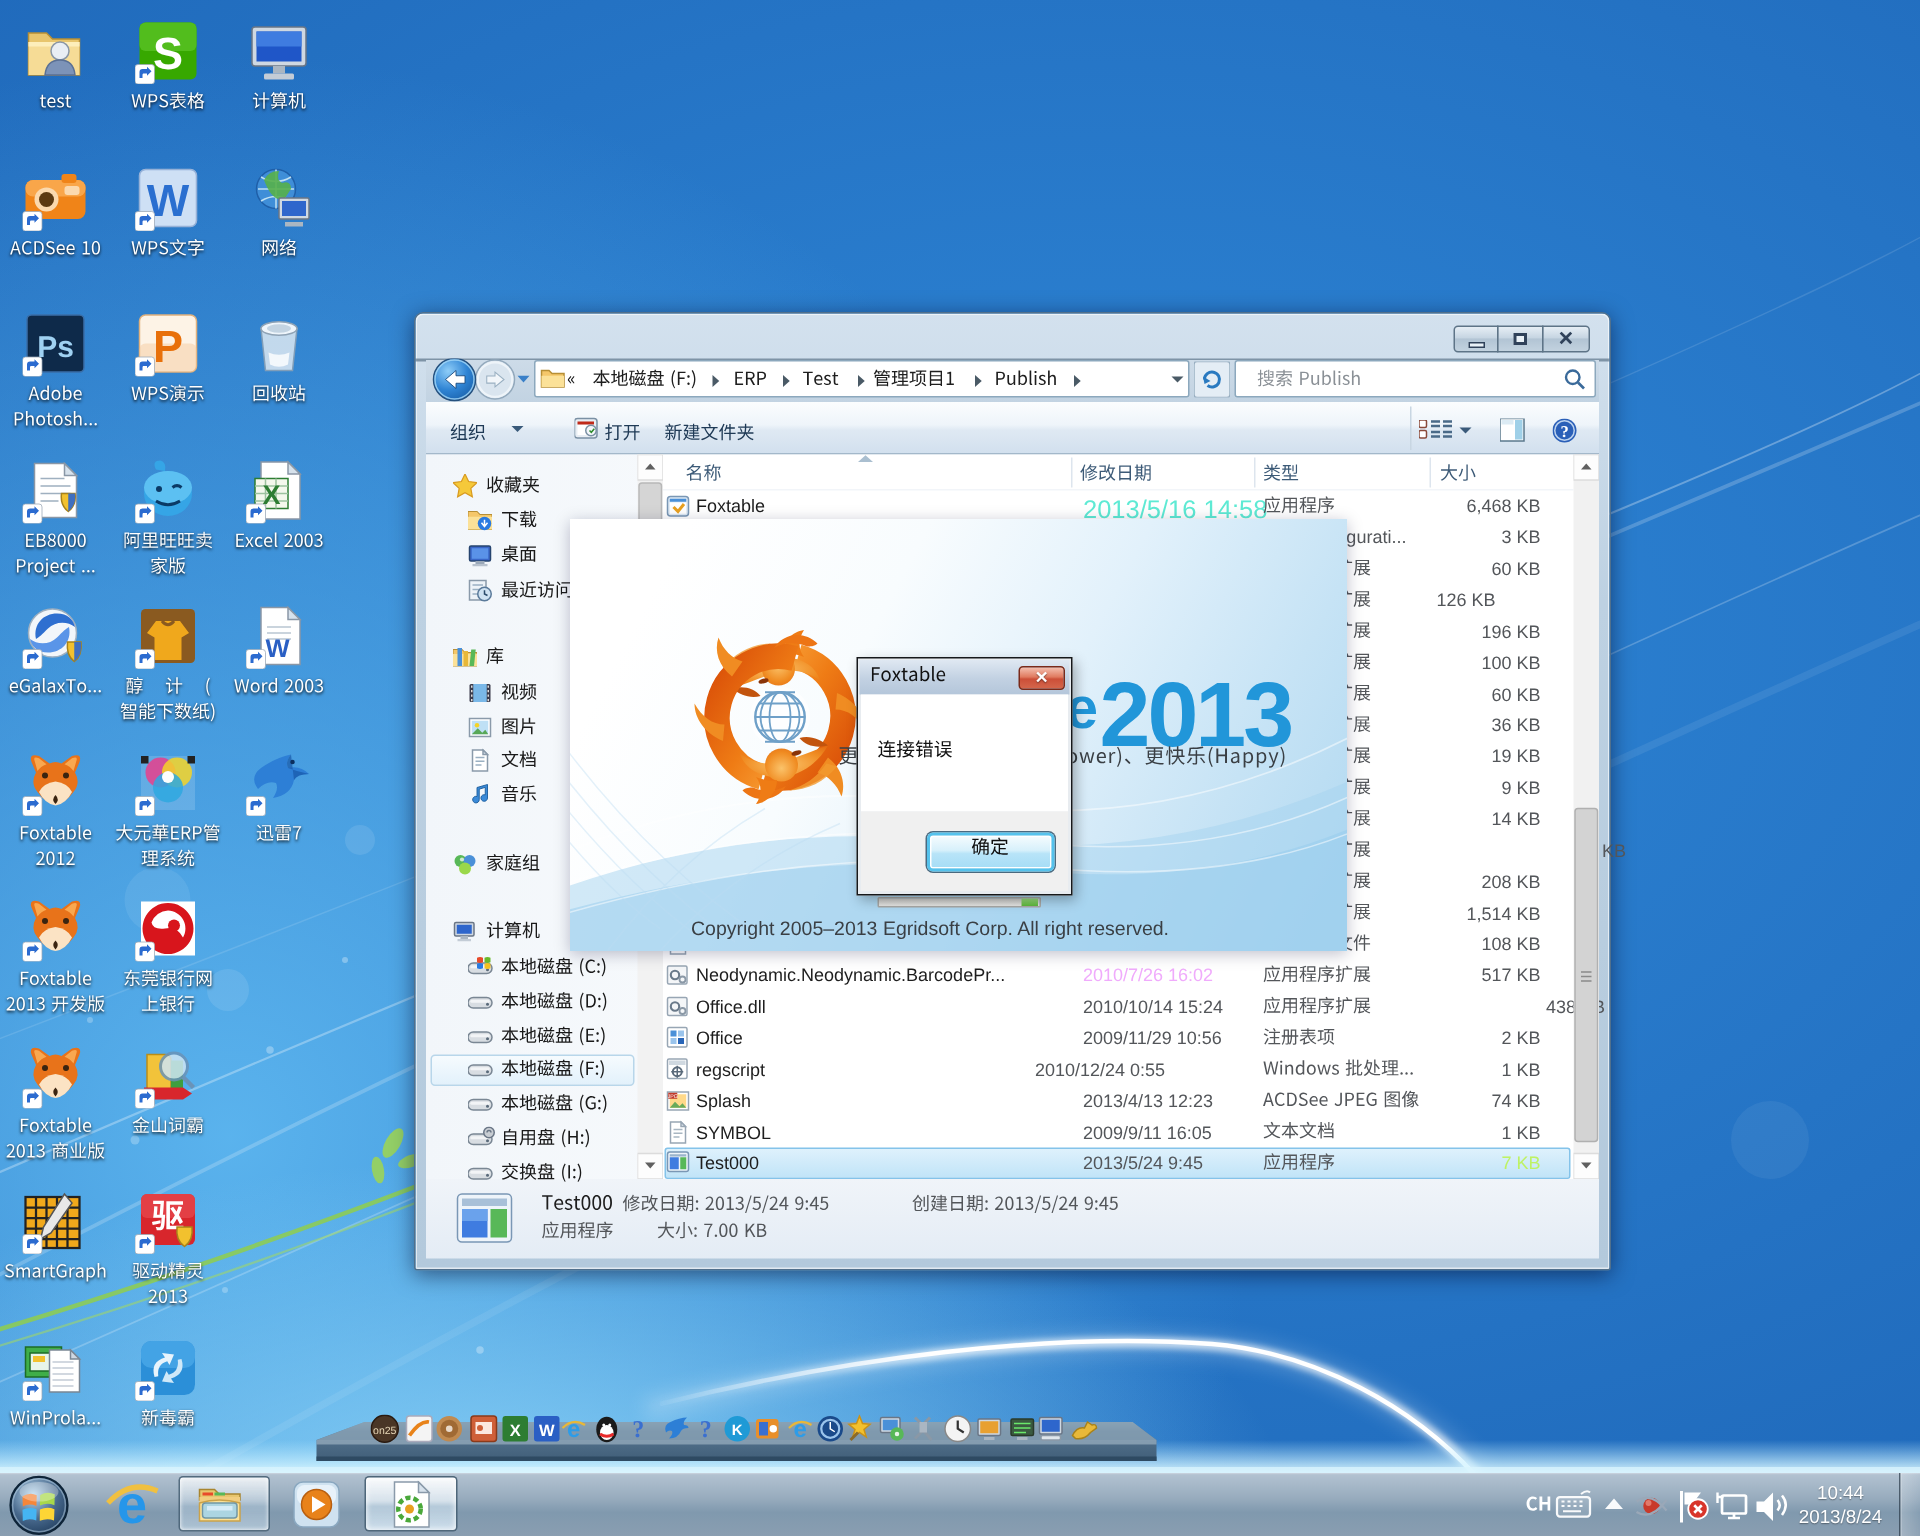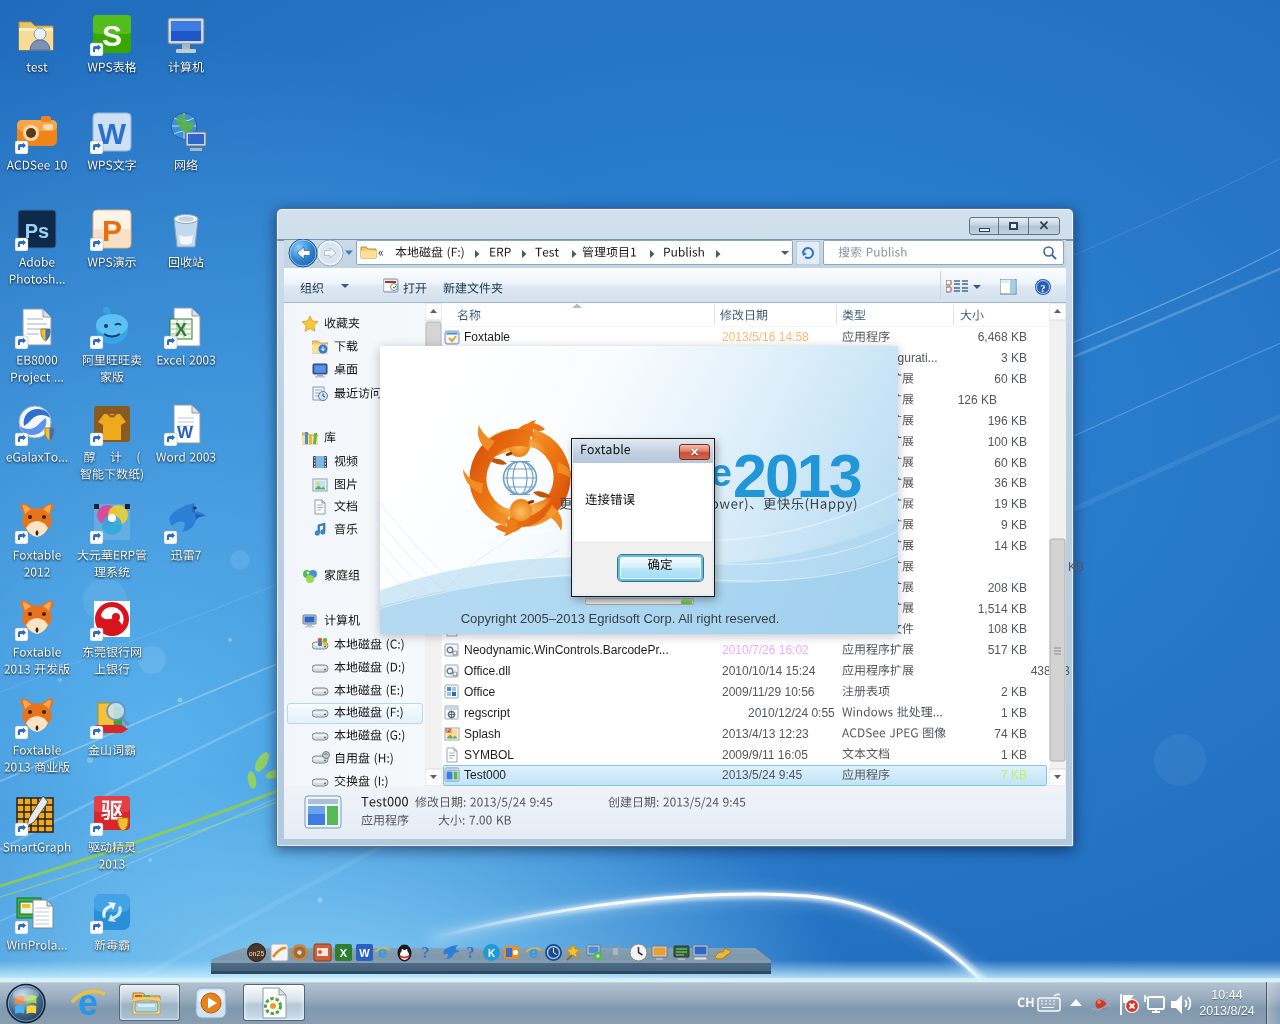--- a/index.html
+++ b/index.html
@@ -742,21 +742,21 @@
     <path d="M2,5 l5,-4.5 l5,4.5z" fill="#aabfd0"></path>
   </svg>
 <div class="ab" style="left:443px;top:765px;width:604px;height:21px;z-index:11;background:linear-gradient(#def1fc,#c1e4f8);border:1px solid #84c3ea;border-radius:2px"></div>
 <svg class="ab" style="left:444px;top:329.5px;width:16px;height:16px;z-index:12">
     <rect x="1" y="1" width="14" height="13" rx="2" fill="#dce9f5" stroke="#7a97b5"></rect>
     <rect x="2.5" y="5" width="11" height="7.5" fill="#fff"></rect>
     <rect x="2.5" y="2.5" width="11" height="2" fill="#4a90d8"></rect>
     <path d="M5,8 l3,3 l4,-5" stroke="#e8a020" stroke-width="2" fill="none"></path>
   </svg>
 <div class="txt" style="left:464px;top:330px;font-size:12px;color:#1e1e1e;z-index:12">Foxtable</div>
-<div class="txt" style="left:722px;top:330px;font-size:12px;color:#fdba74;z-index:12">2013/5/16 14:58</div>
+<div class="txt" style="left:722px;top:330px;font-size:17px;color:#5eead4;z-index:12">2013/5/16 14:58</div>
 <div class="txt" style="left:1027px;top:330px;font-size:12px;color:#53565a;z-index:12;transform:translateX(-100%)">6,468 KB</div>
 <svg class="ab" style="left:444px;top:350.35px;width:16px;height:16px;z-index:12">
     <path d="M3,1 h7 l3,3 v11 h-10z" fill="#fff" stroke="#98a6b4"></path>
     <circle cx="8" cy="9" r="3" fill="none" stroke="#c8a020" stroke-width="1.4"></circle>
   </svg>
 <div class="txt" style="left:464px;top:351px;font-size:12px;color:#1e1e1e;z-index:12">Test000.exe</div>
 <div class="txt" style="left:722px;top:351px;font-size:12px;color:#53565a;z-index:12">2013/5/23 17:21</div>
 <div class="txt" style="left:842px;top:351px;font-size:12px;color:#53565a;z-index:12">XML Configurati...</div>
 <div class="txt" style="left:1027px;top:351px;font-size:12px;color:#53565a;z-index:12;transform:translateX(-100%)">3 KB</div>
 <svg class="ab" style="left:444px;top:371.2px;width:16px;height:16px;z-index:12">
@@ -861,21 +861,21 @@
     <path d="M5,6h6M5,8.5h6M5,11h4" stroke="#a8b6c2"></path>
   </svg>
 <div class="txt" style="left:464px;top:622px;font-size:12px;color:#1e1e1e;z-index:12">c1</div>
 <div class="txt" style="left:722px;top:622px;font-size:12px;color:#53565a;z-index:12">2013/1/10 9:20</div>
 <div class="txt" style="left:1027px;top:622px;font-size:12px;color:#53565a;z-index:12;transform:translateX(-100%)">108 KB</div>
 <svg class="ab" style="left:444px;top:642.25px;width:16px;height:16px;z-index:12">
     <rect x="1" y="2" width="13" height="12" rx="1" fill="#f4f6f8" stroke="#98a6b4"></rect>
     <circle cx="6" cy="8" r="2.8" fill="none" stroke="#6a7a8a" stroke-width="1.4"></circle>
     <circle cx="11" cy="11" r="2" fill="none" stroke="#8a98a6" stroke-width="1.2"></circle>
   </svg>
-<div class="txt" style="left:464px;top:643px;font-size:12px;color:#1e1e1e;z-index:12">Neodynamic.WinControls.BarcodePr...</div>
+<div class="txt" style="left:464px;top:643px;font-size:12px;color:#1e1e1e;z-index:12">Neodynamic.Neodynamic.BarcodePr...</div>
 <div class="txt" style="left:722px;top:643px;font-size:12px;color:#f0abfc;z-index:12">2010/7/26 16:02</div>
 <div class="txt" style="left:1027px;top:643px;font-size:12px;color:#53565a;z-index:12;transform:translateX(-100%)">517 KB</div>
 <svg class="ab" style="left:444px;top:663.1px;width:16px;height:16px;z-index:12">
     <rect x="1" y="2" width="13" height="12" rx="1" fill="#f4f6f8" stroke="#98a6b4"></rect>
     <circle cx="6" cy="8" r="2.8" fill="none" stroke="#6a7a8a" stroke-width="1.4"></circle>
     <circle cx="11" cy="11" r="2" fill="none" stroke="#8a98a6" stroke-width="1.2"></circle>
   </svg>
 <div class="txt" style="left:464px;top:664px;font-size:12px;color:#1e1e1e;z-index:12">Office.dll</div>
 <div class="txt" style="left:722px;top:664px;font-size:12px;color:#53565a;z-index:12">2010/10/14 15:24</div>
 <div class="txt" style="left:1070px;top:664px;font-size:12px;color:#53565a;z-index:12;transform:translateX(-100%)">438 KB</div>
@@ -889,21 +889,21 @@
 <div class="txt" style="left:464px;top:685px;font-size:12px;color:#1e1e1e;z-index:12">Office</div>
 <div class="txt" style="left:722px;top:685px;font-size:12px;color:#53565a;z-index:12">2009/11/29 10:56</div>
 <div class="txt" style="left:1027px;top:685px;font-size:12px;color:#53565a;z-index:12;transform:translateX(-100%)">2 KB</div>
 <svg class="ab" style="left:444px;top:704.8px;width:16px;height:16px;z-index:12">
     <rect x="1" y="1" width="13" height="13" rx="1" fill="#fff" stroke="#98a6b4"></rect>
     <rect x="2" y="2" width="11" height="3" fill="#cfd8e0"></rect>
     <circle cx="7.5" cy="9.5" r="3" fill="none" stroke="#5a6a7a" stroke-width="1.3"></circle>
     <path d="M7.5,5.5v8M3.5,9.5h8" stroke="#5a6a7a" stroke-width="1"></path>
   </svg>
 <div class="txt" style="left:464px;top:706px;font-size:12px;color:#1e1e1e;z-index:12">regscript</div>
-<div class="txt" style="left:748px;top:706px;font-size:12px;color:#53565a;z-index:12">2010/12/24 0:55</div>
+<div class="txt" style="left:690px;top:706px;font-size:12px;color:#53565a;z-index:12">2010/12/24 0:55</div>
 <div class="txt" style="left:1027px;top:706px;font-size:12px;color:#53565a;z-index:12;transform:translateX(-100%)">1 KB</div>
 <svg class="ab" style="left:444px;top:725.6500000000001px;width:16px;height:16px;z-index:12">
     <rect x="1" y="2" width="14" height="12" fill="#fff" stroke="#98a6b4"></rect>
     <rect x="2.5" y="3.5" width="11" height="9" fill="#ffd98a"></rect>
     <rect x="1.5" y="2.5" width="6" height="4" fill="#c23a2a"></rect>
     <text x="4.5" y="6" font-size="3.5" fill="#fff" text-anchor="middle" font-family="Liberation Sans">JPG</text>
     <path d="M2.5,12.5 l3.5,-4 l3,3 l2,-2 l2.5,3z" fill="#6aaa5a"></path>
   </svg>
 <div class="txt" style="left:464px;top:727px;font-size:12px;color:#1e1e1e;z-index:12">Splash</div>
 <div class="txt" style="left:722px;top:727px;font-size:12px;color:#53565a;z-index:12">2013/4/13 12:23</div>

